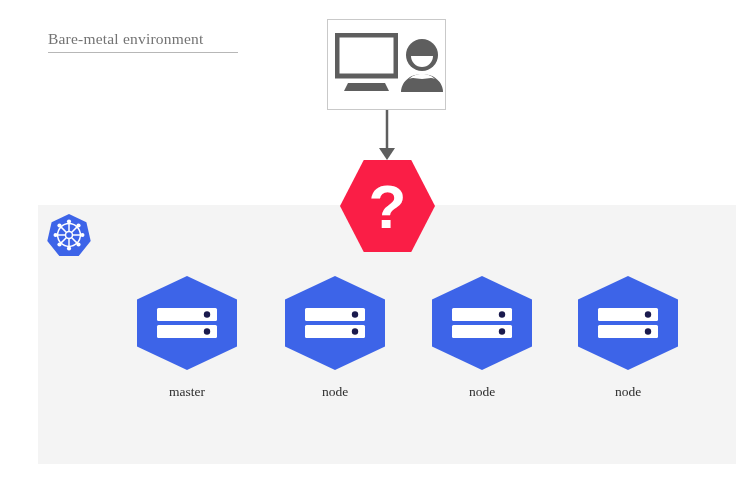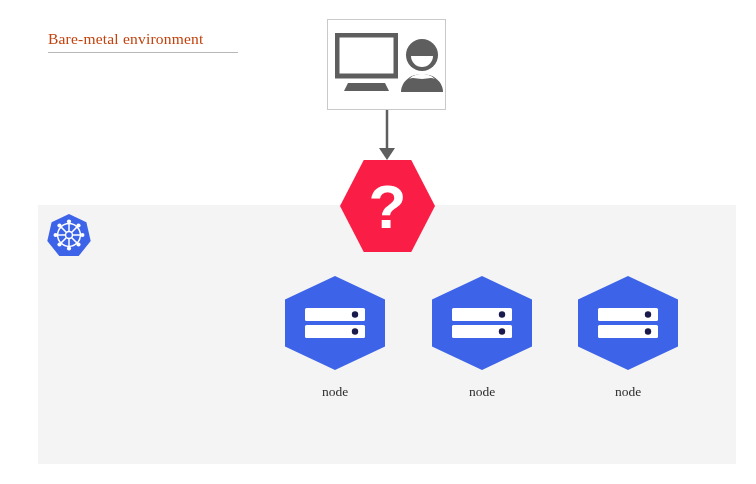--- a/index.html
+++ b/index.html
@@ -24,21 +24,21 @@
   }
 
   
   #env-title {
     position: absolute;
     left: 48px;
     top: 30px;
     font-family: "Liberation Serif", serif;
     font-size: 15.5px;
     letter-spacing: 0.2px;
-    color: #c2410c;
+    color: #737373;
     white-space: nowrap;
   }
   #env-title-rule {
     position: absolute;
     left: 48px;
     top: 52px;
     width: 190px;
     height: 1px;
     background: #b7b7b7;
   }
@@ -194,20 +194,34 @@
     </svg>
   </div>
 
   <div id="question-hex">
     <svg width="95" height="92" viewBox="0 0 95 92" xmlns="http://www.w3.org/2000/svg">
       <polygon points="23.75,0 71.25,0 95,46 71.25,92 23.75,92 0,46" fill="#FA1E46"></polygon>
       <text x="47.5" y="68" text-anchor="middle" font-family="Liberation Sans, sans-serif" font-size="62" font-weight="bold" fill="#ffffff">?</text>
     </svg>
   </div>
 
+  <div class="node-group" style="left:137px">
+    <div class="node-hex">
+      <svg width="100" height="94" viewBox="0 0 100 94" xmlns="http://www.w3.org/2000/svg">
+        <polygon points="50,0 100,23.5 100,70.5 50,94 0,70.5 0,23.5" fill="#3D64E8"></polygon>
+        <g>
+          <rect x="20" y="32" width="60" height="13" rx="1.5" fill="#ffffff"></rect>
+          <circle cx="70" cy="38.5" r="3.2" fill="#1a1a4d"></circle>
+          <rect x="20" y="49" width="60" height="13" rx="1.5" fill="#ffffff"></rect>
+          <circle cx="70" cy="55.5" r="3.2" fill="#1a1a4d"></circle>
+        </g>
+      </svg>
+    </div>
+    <div class="node-label">master</div>
+  </div>
 
   <div class="node-group" style="left:285px">
     <div class="node-hex">
       <svg width="100" height="94" viewBox="0 0 100 94" xmlns="http://www.w3.org/2000/svg">
         <polygon points="50,0 100,23.5 100,70.5 50,94 0,70.5 0,23.5" fill="#3D64E8"></polygon>
         <g>
           <rect x="20" y="32" width="60" height="13" rx="1.5" fill="#ffffff"></rect>
           <circle cx="70" cy="38.5" r="3.2" fill="#1a1a4d"></circle>
           <rect x="20" y="49" width="60" height="13" rx="1.5" fill="#ffffff"></rect>
           <circle cx="70" cy="55.5" r="3.2" fill="#1a1a4d"></circle>

